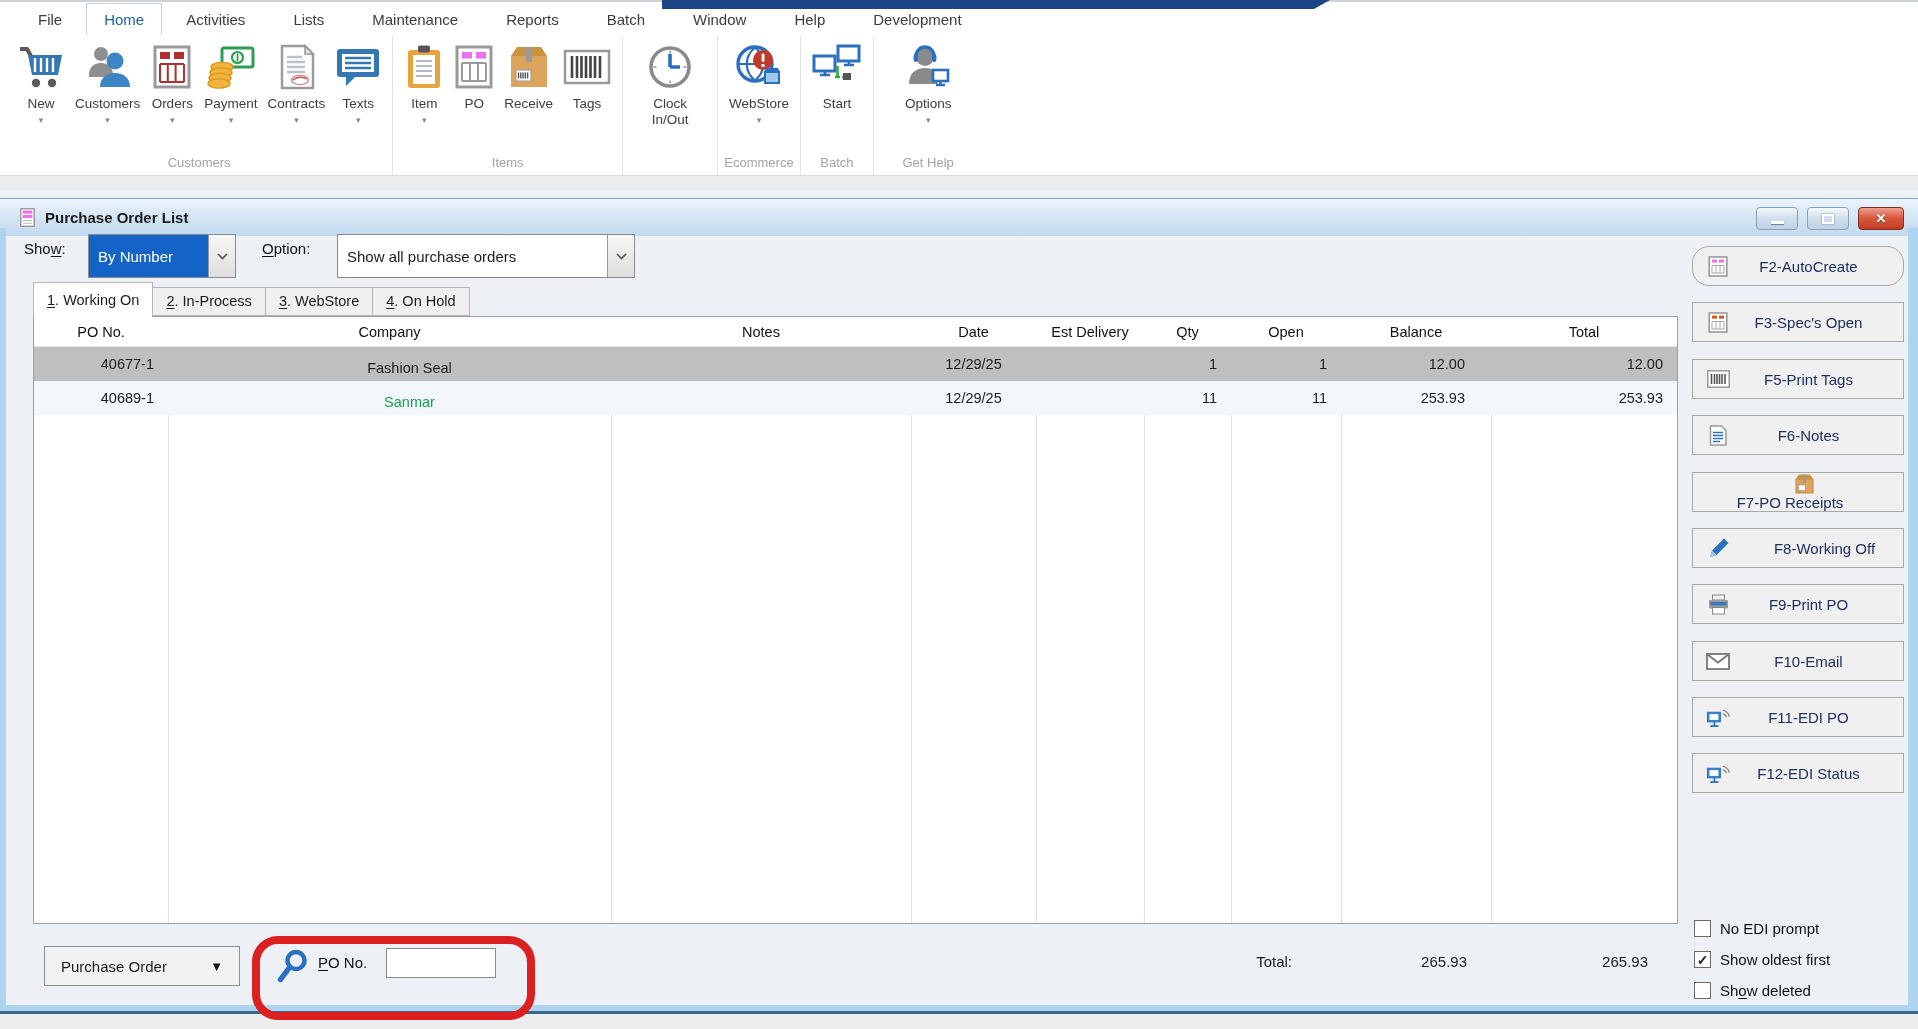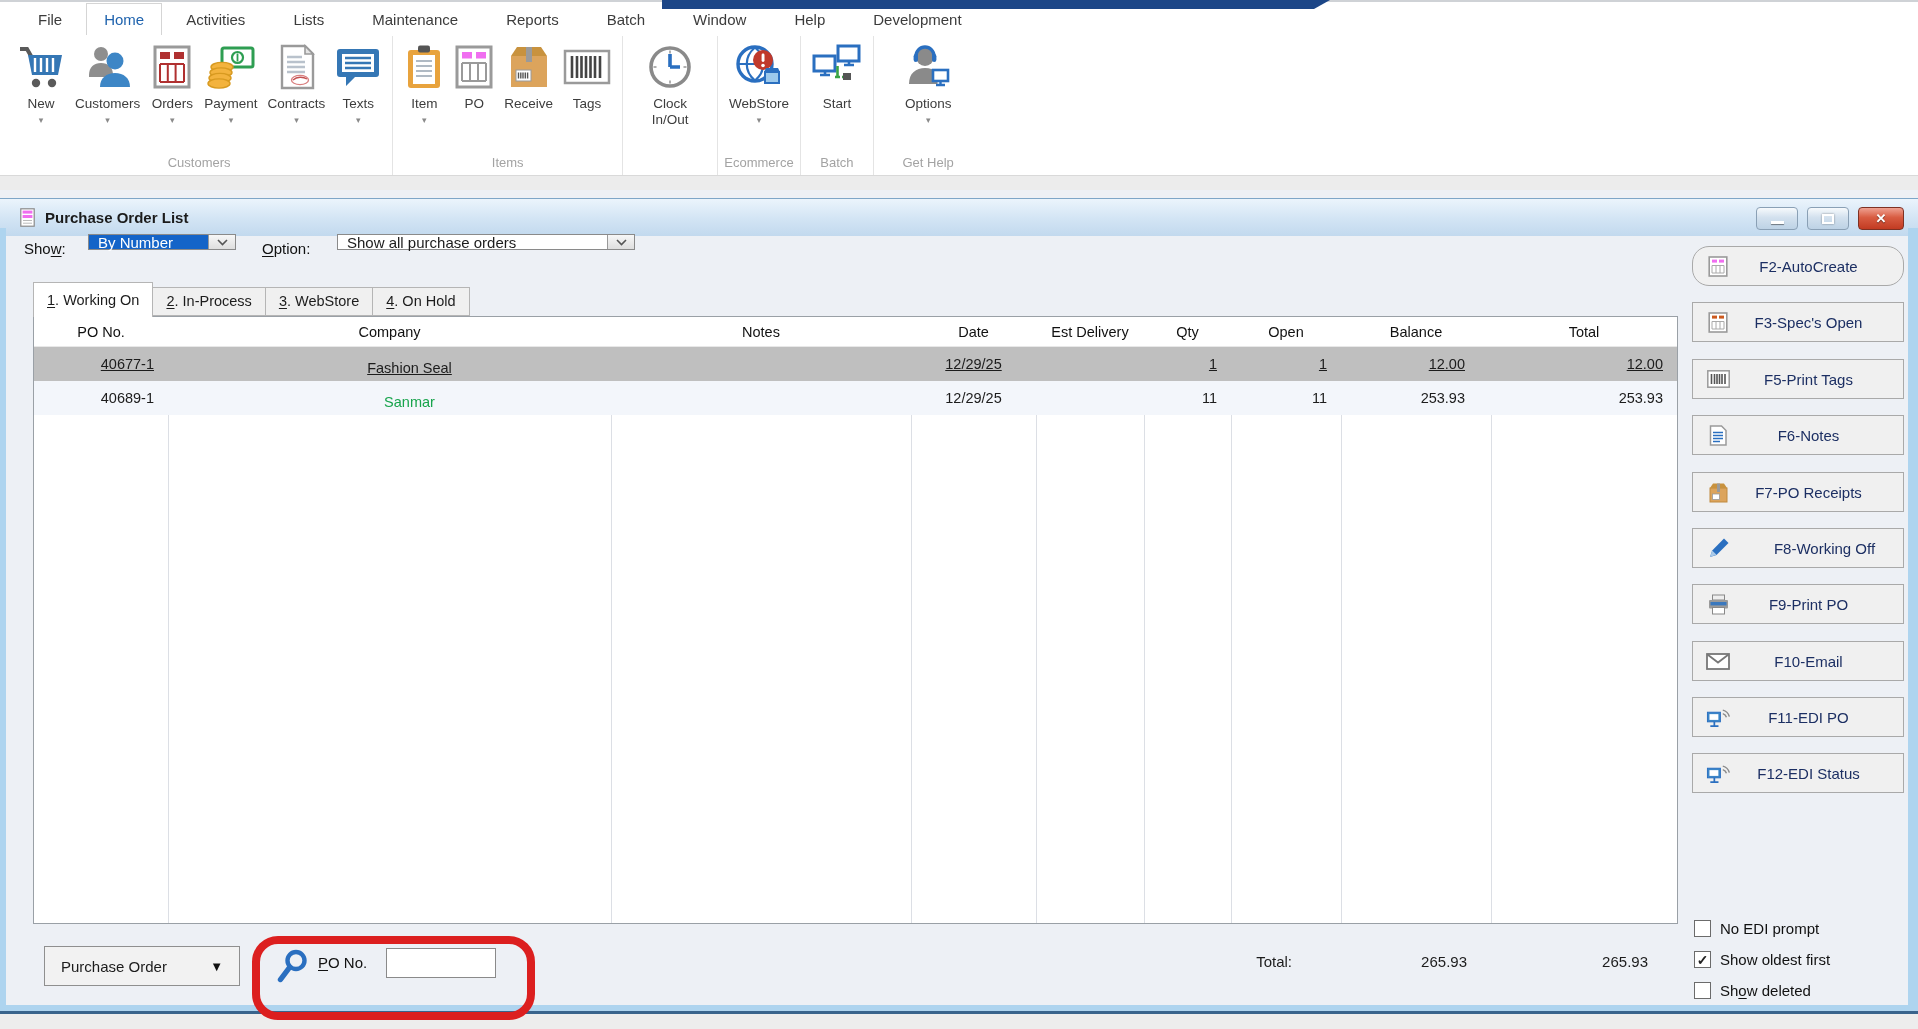--- a/index.html
+++ b/index.html
@@ -47,41 +47,41 @@
   .min-glyph { width:13px; height:3px; background:#fff; box-shadow:0 1px 1px rgba(0,0,0,.45); margin-top:7px; }
   .max-glyph { width:12px; height:10px; border:2px solid #fff; box-shadow:0 0 2px rgba(0,0,0,.4); }
   .ctrl.close { width:46px; border-color:#7e3123;
     background:linear-gradient(#efa191,#d85c42 45%,#c23b22); color:#fff; font-weight:700; font-size:13px;
     text-shadow:0 1px 1px rgba(0,0,0,.5); }
 
   .accel { text-decoration:underline; text-underline-offset:2px; }
 
   
   .lbl { position:absolute; font-size:15px; color:#111; }
-  .combo { position:absolute; display:flex; height:16px; border:1px solid #8a8a8a; background:#fff; }
+  .combo { position:absolute; display:flex; height:44px; border:1px solid #8a8a8a; background:#fff; }
   .combo-value { flex:1; display:flex; align-items:center; padding:0 9px; font-size:15px; white-space:nowrap; }
   .combo-value.sel { background:#1464c8; color:#fff; }
   .combo-arrow { width:27px; border-left:1px solid #999;
     background:linear-gradient(#f7f7f7,#dedede); display:flex; align-items:center; justify-content:center; }
 
   
   .tabs { position:absolute; left:33px; top:92px; height:34px; display:flex; align-items:flex-end; }
   .tab { height:29px; padding:5px 13px 0; background:#f0f0f0; border:1px solid #b5b5b5; border-left:none;
     font-size:14.5px; color:#1c1c1c; cursor:default; white-space:nowrap; }
   .tab.active { height:35px; margin-bottom:-1px; padding-top:9px; background:#fff;
     border-left:1px solid #b5b5b5; border-bottom:none; position:relative; z-index:2; }
 
   
   .table-box { position:absolute; left:33px; top:126px; width:1645px; height:608px; background:#fff;
     border:1px solid #9aa0a6; }
   .col-line { position:absolute; top:0; bottom:0; width:1px; background:#dcdfe5; }
   .thead { display:flex; height:30px; align-items:center; font-size:14.5px; color:#111;
     border-bottom:1px solid #e8e8e8; position:relative; background:#fff; }
   .trow { display:flex; height:34px; align-items:center; font-size:14.5px; position:relative; cursor:default; }
-  .trow.selected { background:#bfbfbf;text-decoration:underline; }
+  .trow.selected { background:#bfbfbf; }
   .trow.alt { background:#f3f6fb; }
   .c0{flex:0 0 134px}.c1{flex:0 0 443px}.c2{flex:0 0 300px}.c3{flex:0 0 125px}.c4{flex:0 0 108px}
   .c5{flex:0 0 87px}.c6{flex:0 0 110px}.c7{flex:0 0 150px}.c8{flex:0 0 186px}
   .th { text-align:center; }
   .num { text-align:right; padding-right:14px; }
   .num7 { text-align:right; padding-right:26px; }
   .cleft { text-align:center; padding-left:40px;margin-top:8px; }
   .ccenter { text-align:center; }
   .green { color:#18a44c; }
 
@@ -500,21 +500,21 @@
       <span class="ficon">
         <svg width="18" height="21" viewBox="0 0 18 21">
             <path d="M1.5 1h11l4.5 4.5V20h-15.5z" fill="#fff" stroke="#9a9a9a" stroke-width="1.5"></path>
             <g stroke="#2a6fc0" stroke-width="1.6">
               <path d="M4 7.5h10M4 10.5h10M4 13.5h10M4 16.5h7"></path>
             </g>
           </svg>
       </span>
       <span class="flabel">F6-Notes</span>
     </div>
-    <div class="fbtn" style="top:282px;">
+    <div class="fbtn" style="top:282px;flex-direction:column;">
       <span class="ficon">
         <svg width="21" height="21" viewBox="0 0 21 21">
             <rect x="2" y="6" width="17" height="14" fill="#dca45c" stroke="#c08a3e"></rect>
             <path d="M2 6l3-4.5h11L19 6z" fill="#c8923e"></path>
             <rect x="9" y="1.5" width="3" height="8.5" fill="#9a9a9a"></rect>
             <rect x="4.5" y="12" width="7" height="5.5" fill="#fff" stroke="#999" stroke-width=".8"></rect>
           </svg>
       </span>
       <span class="flabel">F7-PO Receipts</span>
     </div>

